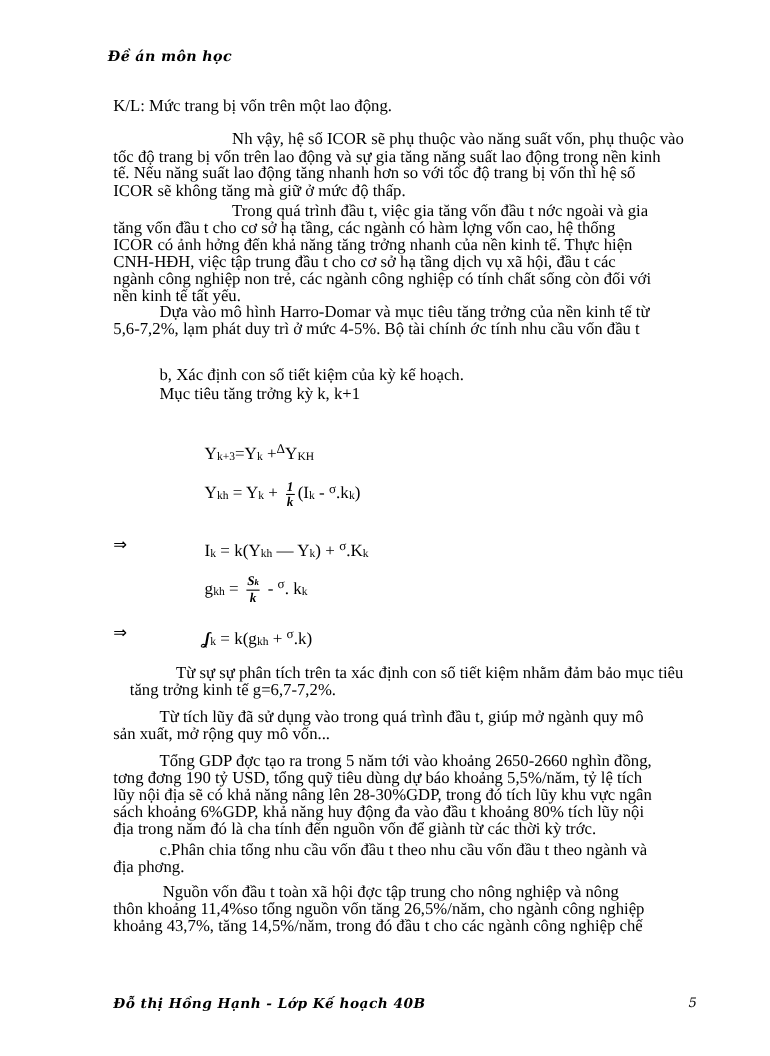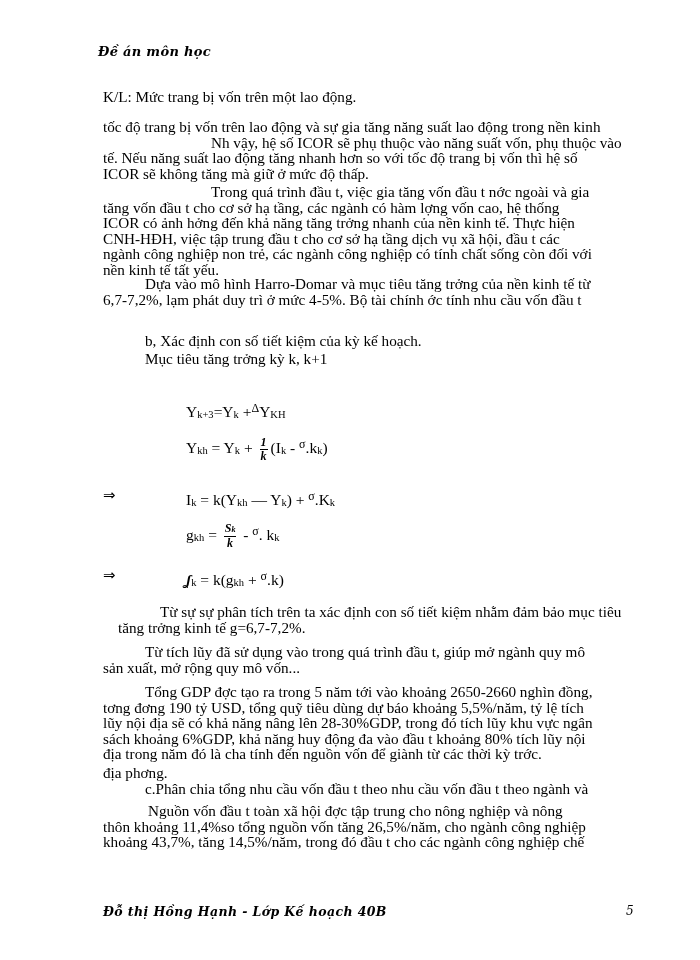--- a/index.html
+++ b/index.html
@@ -24,38 +24,38 @@
 
 <div class="page">
 
   <div class="header">Đề án môn học</div>
 
   <div class="blk body-text" style="top:89px;">
     <div class="line">K/L: Mức trang bị vốn trên một lao động.</div>
   </div>
 
   <div class="blk body-text" style="top:119px;">
+    <div class="line" style="padding-left:108px;">Nh    vậy, hệ số ICOR sẽ phụ thuộc vào năng suất vốn, phụ thuộc vào</div>
     <div class="line">tốc độ trang bị vốn trên lao động và sự gia tăng năng suất lao động trong nền kinh</div>
-    <div class="line" style="padding-left:108px;">Nh    vậy, hệ số ICOR sẽ phụ thuộc vào năng suất vốn, phụ thuộc vào</div>
     <div class="line">tế. Nếu năng suất lao động tăng nhanh hơn so với tốc độ trang bị vốn thì hệ số</div>
     <div class="line">ICOR sẽ không tăng mà giữ ở mức độ thấp.</div>
   </div>
 
   <div class="blk body-text" style="top:184px;">
     <div class="line" style="padding-left:108px;">Trong quá trình đầu t,    việc gia tăng vốn đầu t   nớc   ngoài và gia</div>
     <div class="line">tăng vốn đầu t   cho cơ sở hạ tầng, các ngành có hàm lợng   vốn cao, hệ thống</div>
     <div class="line">ICOR có ảnh hởng   đến khả năng tăng trởng   nhanh của nền kinh tế. Thực hiện</div>
     <div class="line">CNH-HĐH, việc tập trung đầu t   cho cơ sở hạ tầng dịch vụ xã hội, đầu t   các</div>
     <div class="line">ngành công nghiệp non trẻ, các ngành công nghiệp có tính chất sống còn đối với</div>
     <div class="line">nền kinh tế tất yếu.</div>
   </div>
 
   <div class="blk body-text" style="top:276px;">
     <div class="line" style="padding-left:42px;">Dựa vào mô hình Harro-Domar và mục tiêu tăng trởng   của nền kinh tế từ</div>
-    <div class="line">6,7-7,2%, lạm phát duy trì ở mức 4-5%. Bộ tài chính ớc   tính nhu cầu vốn đầu t</div>
+    <div class="line">5,6-7,2%, lạm phát duy trì ở mức 4-5%. Bộ tài chính ớc   tính nhu cầu vốn đầu t</div>
   </div>
 
   <div class="blk body-text" style="top:333px;">
     <div class="line" style="padding-left:42px;">b, Xác định con số tiết kiệm của kỳ kế hoạch.</div>
   </div>
 
   <div class="blk body-text" style="top:351px;">
     <div class="line" style="padding-left:42px;">Mục tiêu tăng trởng   kỳ  k, k+1</div>
   </div>
 
@@ -93,22 +93,22 @@
 
   <div class="blk body-text" style="top:684px;">
     <div class="line" style="padding-left:42px;">Tổng GDP đợc   tạo ra trong 5 năm tới vào khoảng 2650-2660 nghìn đồng,</div>
     <div class="line">tơng    đơng    190 tỷ USD, tổng quỹ tiêu dùng dự báo khoảng 5,5%/năm, tỷ lệ tích</div>
     <div class="line">lũy nội địa sẽ có khả năng nâng lên 28-30%GDP, trong đó tích lũy khu vực ngân</div>
     <div class="line">sách khoảng 6%GDP, khả năng huy động đa   vào đầu t   khoảng 80% tích lũy nội</div>
     <div class="line">địa trong năm đó    là cha   tính đến nguồn vốn để giành từ các thời kỳ trớc.</div>
   </div>
 
   <div class="blk body-text" style="top:765px;">
+    <div class="line" style="padding-left:42px;">c.Phân chia tổng nhu cầu vốn đầu t   theo nhu cầu vốn đầu t   theo ngành và</div>
     <div class="line">địa phơng.</div>
-    <div class="line" style="padding-left:42px;">c.Phân chia tổng nhu cầu vốn đầu t   theo nhu cầu vốn đầu t   theo ngành và</div>
   </div>
 
   <div class="blk body-text" style="top:803px;">
     <div class="line" style="padding-left:45px;">Nguồn vốn đầu t   toàn xã hội đợc   tập trung cho nông nghiệp và nông</div>
     <div class="line">thôn khoảng 11,4%so tổng nguồn vốn tăng 26,5%/năm, cho ngành công nghiệp</div>
     <div class="line">khoảng 43,7%, tăng 14,5%/năm, trong đó đầu t   cho các ngành công nghiệp chế</div>
   </div>
 
   <div class="footer">Đỗ thị Hồng Hạnh - Lớp Kế hoạch 40B</div>
   <div class="page-number">5</div>

